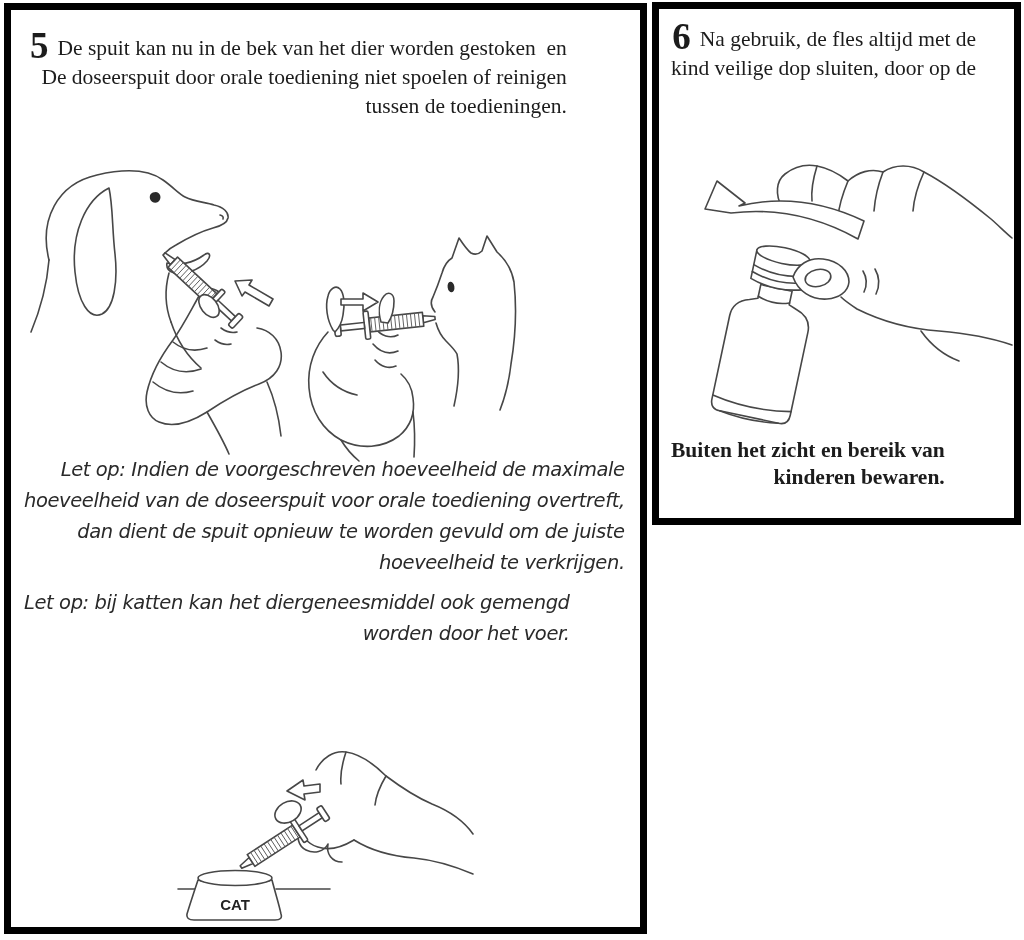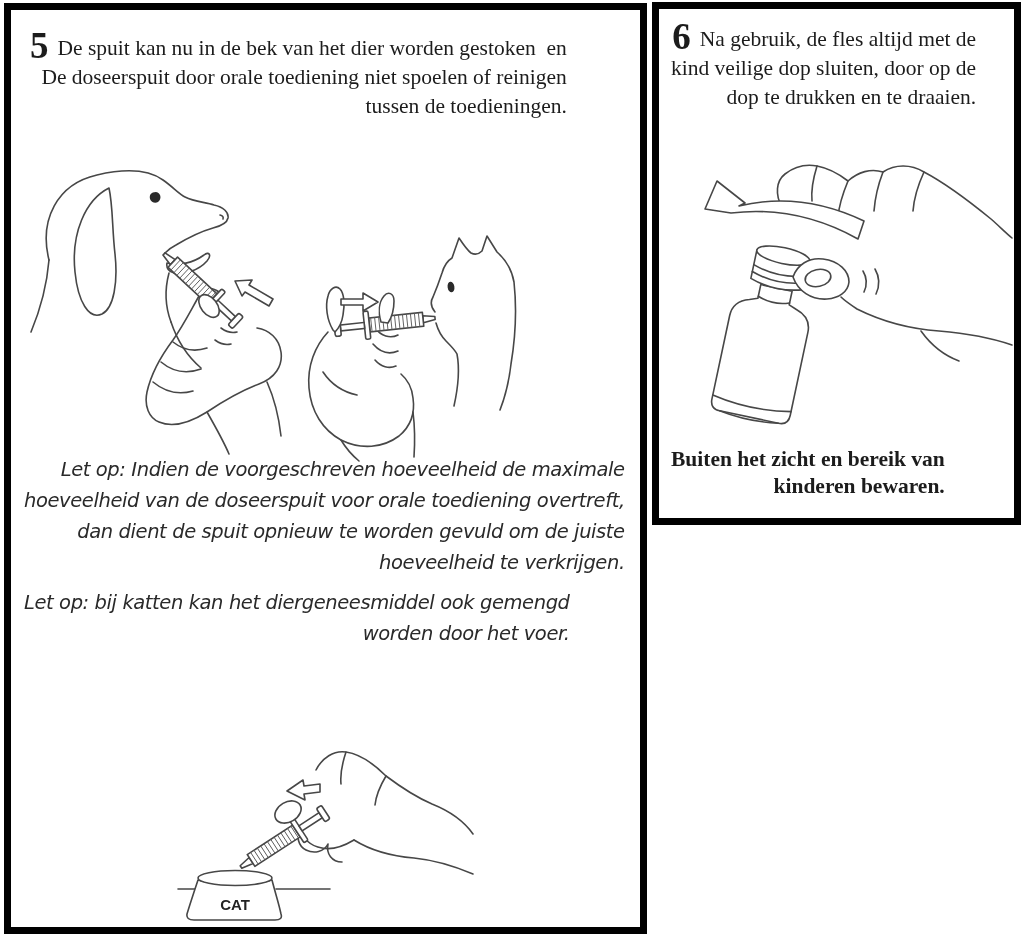--- a/index.html
+++ b/index.html
@@ -119,21 +119,20 @@
       <ellipse class="artw" cx="61" cy="136" rx="37" ry="7.5"></ellipse>
       <text class="cat-label" x="61" y="168" text-anchor="middle">CAT</text>
     </svg>
   </section>
 
   <section class="panel panel6">
 
     <div class="para serif-par" style="left:12px;top:13px;">
       <div class="tline"><span class="stepnum">6</span><span>Na gebruik, de fles altijd met de</span></div>
       <div class="tline">kind veilige dop sluiten, door op de</div>
-      <div class="tline">dop te drukken en te draaien.</div>
     </div>
 
     <svg style="left:22px;top:140px;" width="332" height="285" viewBox="0 0 332 285">
       <g>
         <path class="art" d="M101,58 C94,46 95,32 104,25 C113,18 125,15 136,17 C147,19 158,25 167,32 C177,23 190,19 202,23 C214,15 230,15 243,23 C262,33 288,52 310,70 C318,77 325,84 331,89"></path>
         <path class="art" d="M331,196 C308,188 282,184 258,182 C230,180 200,172 176,160 C170,156 164,152 160,148"></path>
         <path class="art" d="M136,17 C132,30 130,42 131,52 M167,32 C162,44 158,56 157,68 M202,23 C197,36 194,49 193,62 M243,23 C237,36 233,49 232,62"></path>
         <path class="art" d="M240,182 C250,196 262,206 278,212"></path>
       </g>
 
@@ -145,19 +144,19 @@
         <path class="artw" d="M-27,-165 L-27,-136 Q0,-127 27,-136 L27,-165 Z"></path>
         <path class="art" d="M-27,-143 Q0,-134 27,-143 M-27,-150 Q0,-141 27,-150"></path>
         <ellipse class="artw" cx="0" cy="-165" rx="27" ry="8"></ellipse>
       </g>
 
       <path class="artw" d="M112,128 C116,116 128,108 142,110 C158,112 168,122 168,133 C167,143 158,149 146,150 C130,151 117,142 112,128 Z"></path>
       <ellipse class="art" cx="137" cy="129" rx="13" ry="8.5" transform="rotate(-12 137 129)"></ellipse>
       <path class="art" d="M182,122 Q188,132 183,143 M194,120 Q201,132 195,145"></path>
     </svg>
 
-    <div class="para bold-par" style="left:12px;top:428px;margin-top:9px;">
+    <div class="para bold-par" style="left:12px;top:428px;">
       <div class="tline">Buiten het zicht en bereik van</div>
       <div class="tline">kinderen bewaren.</div>
     </div>
   </section>
 
 </div>
 
 </body></html>

